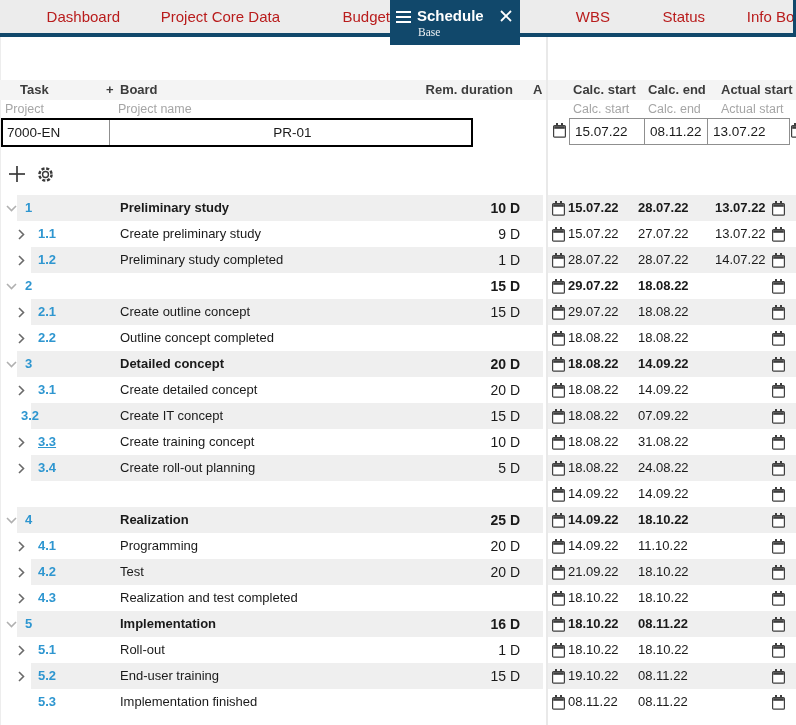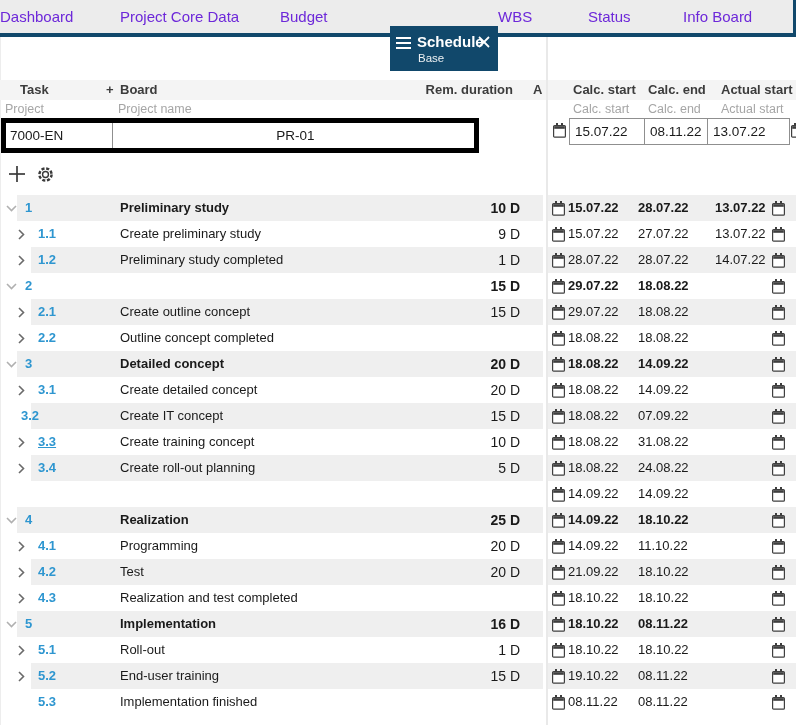--- a/index.html
+++ b/index.html
@@ -3,43 +3,43 @@
 <meta charset="utf-8">
 <style>
   html,body{margin:0;padding:0;background:#fff;}
   .screen{position:relative;width:796px;height:725px;background:#fff;overflow:hidden;
           font-family:"Liberation Sans",sans-serif;color:#1a1a1a;}
 
   
   .tabbar{position:absolute;left:0;top:0;width:796px;height:37px;background:#ececec;z-index:4;}
   .tabbar .strip{position:absolute;left:0;bottom:0;width:100%;height:4px;background:var(--navy);}
   .tabs{position:absolute;left:0;top:0;height:37px;display:flex;}
-  .tab{height:33px;line-height:33px;text-align:left;font-size:15px;color:#6d28d9;cursor:default;
+  .tab{height:33px;line-height:33px;text-align:right;font-size:15px;color:#b91c1c;cursor:default;
        white-space:nowrap;overflow:hidden;}
   .tab.active{position:relative;height:45px;background:var(--navy);color:#fff;z-index:6;text-align:left;}
   .tab.active .tab-label{position:absolute;left:27px;top:7px;line-height:18px;font-weight:700;}
   .tab.active .tab-sublabel{position:absolute;left:28px;top:25px;line-height:14px;font-size:11.5px;
-       font-weight:400;color:rgba(255,255,255,.92);}
+       font-weight:400;color:rgba(255,255,255,.92);font-family:Liberation Serif, serif;}
   .hamburger{position:absolute;left:6px;top:11px;width:15px;height:12px;}
   .hamburger span{display:block;height:2px;background:#fff;margin-bottom:3px;}
   .tab-close{position:absolute;right:7px;top:9px;width:14px;height:14px;}
   .tab-edge{position:absolute;right:0;top:0;width:3px;height:37px;background:var(--navy);z-index:5;}
 
   
   .vdivider{position:absolute;left:546px;top:37px;width:2px;height:688px;background:#e9e9e9;z-index:3;}
   .left-edge{position:absolute;left:0;top:37px;width:1px;height:688px;background:#ededed;}
 
   
   .colheader{position:absolute;left:0;top:80px;width:796px;height:20px;background:#f4f4f4;font-size:13px;color:#3c3c3c;}
   .colheader span{position:absolute;top:2px;white-space:nowrap;font-weight:bold;}
   .subheader{position:absolute;left:0;top:101px;width:796px;height:16px;font-size:12.5px;color:#a6a6a6;}
   .subheader span{position:absolute;top:1px;white-space:nowrap;}
 
   
-  .proj-left{position:absolute;left:1px;top:118px;width:468px;height:25px;border:5px solid #000000;display:flex;background:#fff;}
+  .proj-left{position:absolute;left:1px;top:118px;width:468px;height:25px;border:2px solid #000000;display:flex;background:#fff;}
   .proj-left .cell{font-size:13.5px;line-height:25px;padding-left:4px;overflow:hidden;white-space:nowrap;}
   .proj-left .c1{width:102px;border-right:1px solid #8f8f8f;}
   .proj-left .c2{flex:1;text-align:center;}
   .proj-right{position:absolute;left:569px;top:118px;width:219px;height:25px;border:1px solid #8f8f8f;display:flex;background:#fff;}
   .proj-right .cell{font-size:13.5px;line-height:25px;padding-left:5px;overflow:hidden;white-space:nowrap;}
   .proj-right .d1{width:69px;border-right:1px solid #8f8f8f;}
   .proj-right .d2{width:57px;border-right:1px solid #8f8f8f;}
   .proj-right .d3{flex:1;}
   .proj-cal{position:absolute;left:553px;top:123px;}
   .proj-cal-cut{position:absolute;left:791px;top:123px;width:5px;overflow:hidden;}
@@ -77,21 +77,21 @@
     <div class="tabs" id="tabs">
         <div class="tab" style="width: 120px;">
     <span class="tab-plain-label">Dashboard</span>
   </div>
         <div class="tab" style="width: 160px;">
     <span class="tab-plain-label">Project Core Data</span>
   </div>
         <div class="tab" style="width: 110px;">
     <span class="tab-plain-label">Budget</span>
   </div>
-        <div class="tab active" style="width: 108px; margin-top: 26px;">
+        <div class="tab active" style="width: 130px;">
           <span class="hamburger">
             <span></span>
             <span></span>
             <span></span>
           </span>
     <span class="tab-plain-label tab-label">Schedule</span>
   <span class="tab-sublabel">Base</span>
           <svg class="tab-close" viewBox="0 0 14 14">
             <line x1="2" y1="2" x2="12" y2="12" stroke="#fff" stroke-width="1.8"></line>
             <line x1="12" y1="2" x2="2" y2="12" stroke="#fff" stroke-width="1.8"></line>

